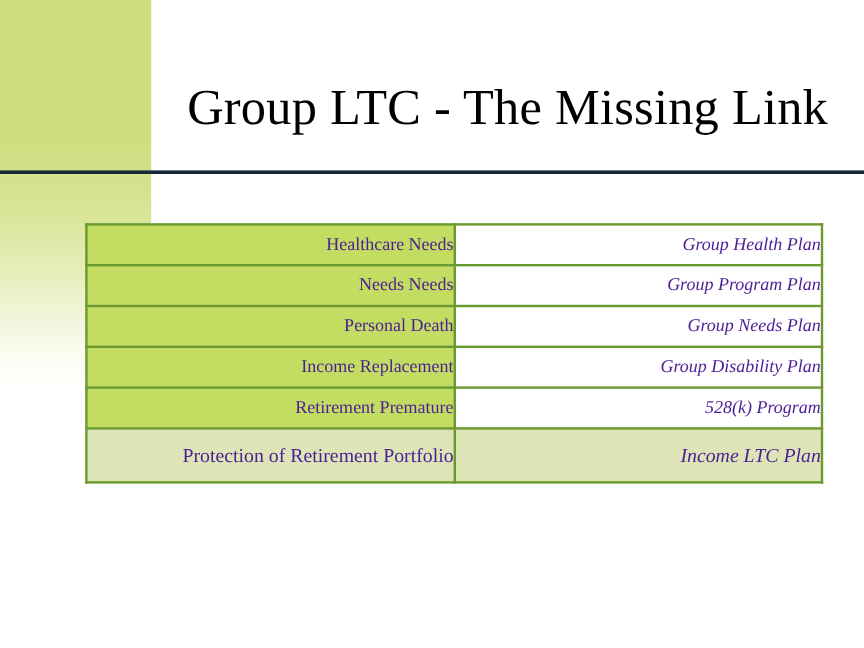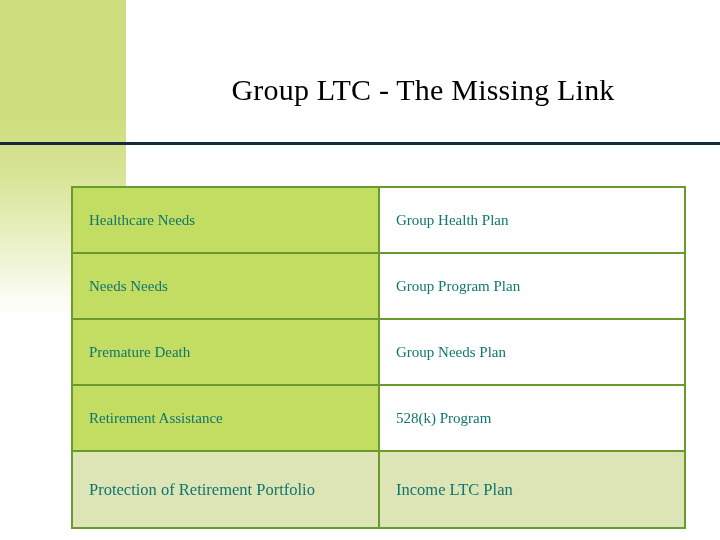--- a/index.html
+++ b/index.html
@@ -48,21 +48,21 @@
     position: absolute;
     left: 126px;
     top: 44px;
     width: 594px;
     height: 92px;
     display: flex;
     align-items: center;
     justify-content: center;
   }
   #page-title {
-    font-size: 30px;
+    font-size: 42px;
     line-height: 1.15;
     color: #000000;
     font-weight: normal;
     letter-spacing: 0.2px;
     text-align: left;
     white-space: nowrap;
   }
 
   
   #title-rule {
@@ -81,35 +81,36 @@
     top: 186px;
     width: 613px;
     border-collapse: collapse;
     table-layout: fixed;
   }
   #benefits-table col.need-col { width: 307px; }
   #benefits-table col.plan-col { width: 306px; }
 
   #benefits-table td {
     border: 2px solid #6a9a2e;
-    text-align: left;
+    text-align: right;
     vertical-align: middle;
-    color: #0f766e;
-    padding: 16px;
+    color: #4c1d95;
+    padding: 0;
   }
 
   td.need-cell {
     background: #c3dc62;
     font-size: 15px;
     height: 32px;
   }
   td.plan-cell {
     background: #ffffff;
     font-size: 15px;
     height: 32px;
+    font-style: italic;
   }
 
   tr.highlight-row td {
     background: #dde5b6;
     font-size: 16.5px;
     height: 43px;
   }
 </style>
 </head>
 <body>
@@ -132,25 +133,29 @@
     <tbody>
       <tr>
         <td class="need-cell">Healthcare Needs</td>
         <td class="plan-cell">Group Health Plan</td>
       </tr>
       <tr>
         <td class="need-cell">Needs Needs</td>
         <td class="plan-cell">Group Program Plan</td>
       </tr>
       <tr>
-        <td class="need-cell">Premature Death</td>
+        <td class="need-cell">Personal Death</td>
         <td class="plan-cell">Group Needs Plan</td>
       </tr>
       <tr>
-        <td class="need-cell">Retirement Assistance</td>
+        <td class="need-cell">Income Replacement</td>
+        <td class="plan-cell">Group Disability Plan</td>
+      </tr>
+      <tr>
+        <td class="need-cell">Retirement Premature</td>
         <td class="plan-cell">528(k) Program</td>
       </tr>
       <tr class="highlight-row">
         <td class="need-cell">Protection of Retirement Portfolio</td>
         <td class="plan-cell">Income LTC Plan</td>
       </tr>
     </tbody>
   </table>
 
 </div>

